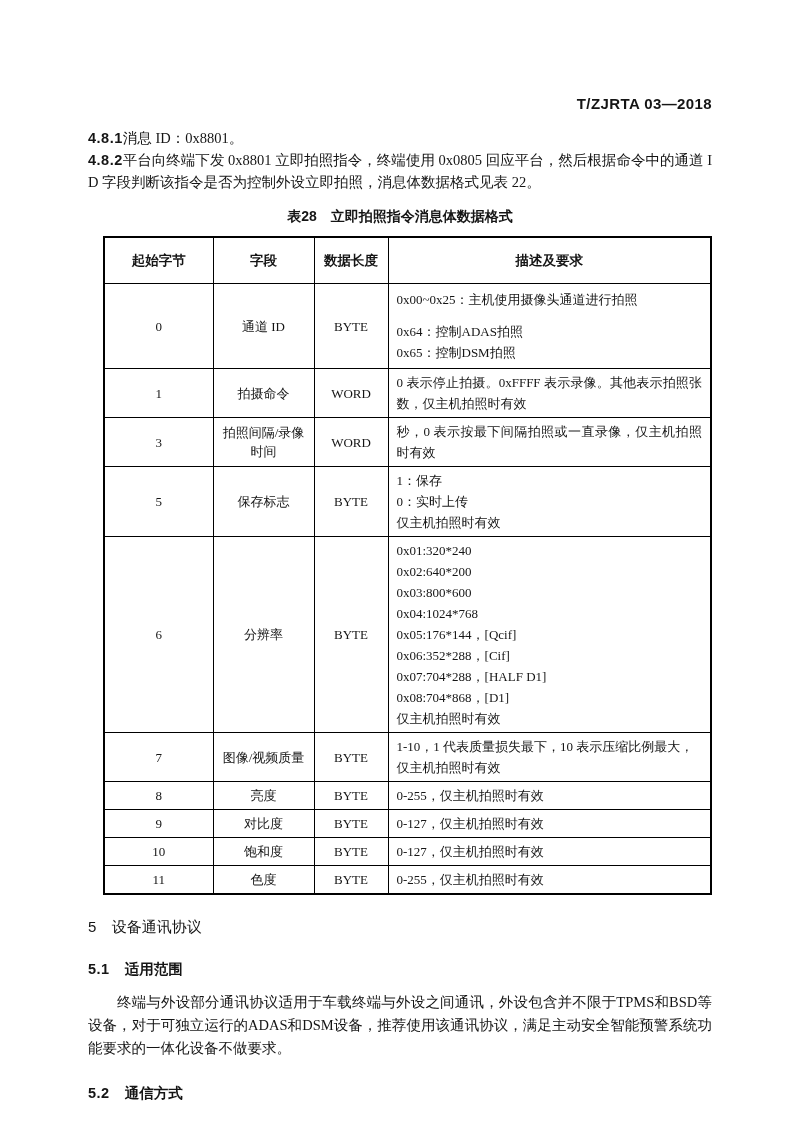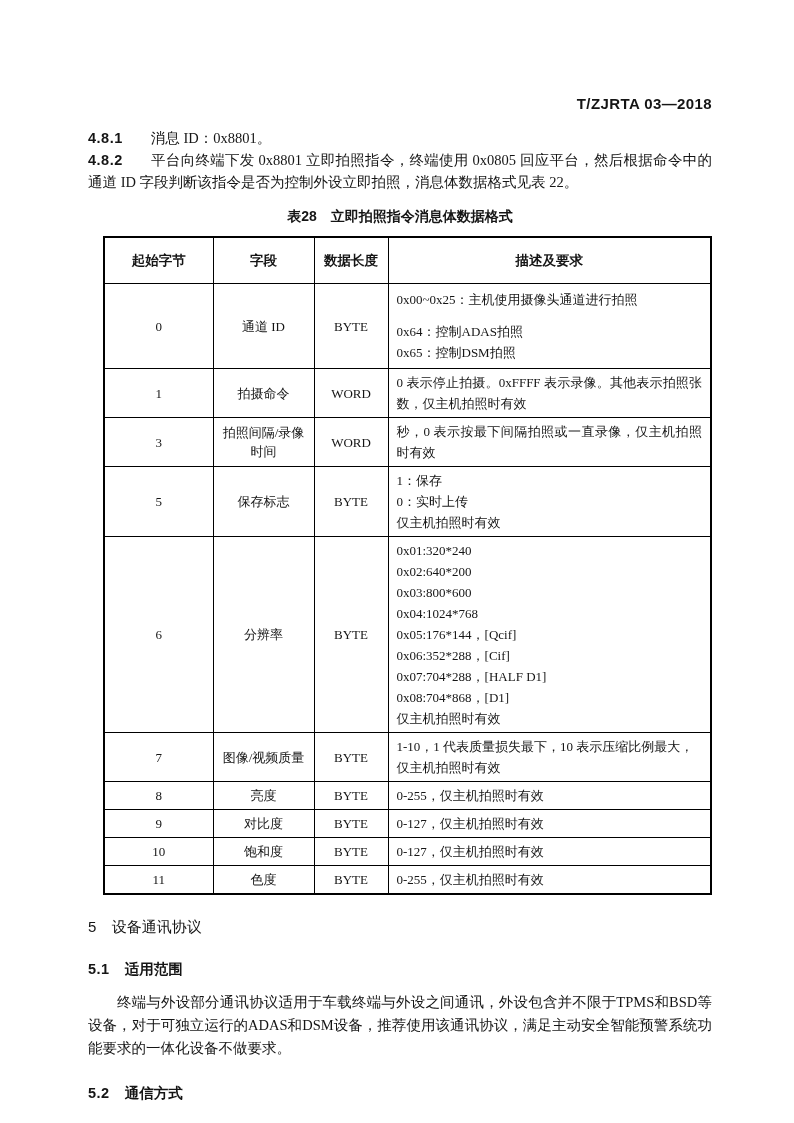--- a/index.html
+++ b/index.html
@@ -26,21 +26,21 @@
     margin: 0;
     font-size: 14.5px;
     line-height: 22px;
     text-align: justify;
     word-break: break-all;
   }
   .clause.first { margin-top: 15px; }
   .clause-num {
     font-family: "Liberation Sans", "DejaVu Sans", sans-serif;
     font-weight: bold;
-    margin-right: 28px;
+    margin-right: 0;
     letter-spacing: 0.5px;
   }
   .tbl-caption {
     margin-top: 15px;
     text-align: center;
     font-family: "Liberation Sans", "DejaVu Sans", sans-serif;
     font-weight: bold;
     font-size: 14px;
     line-height: 17px;
   }

